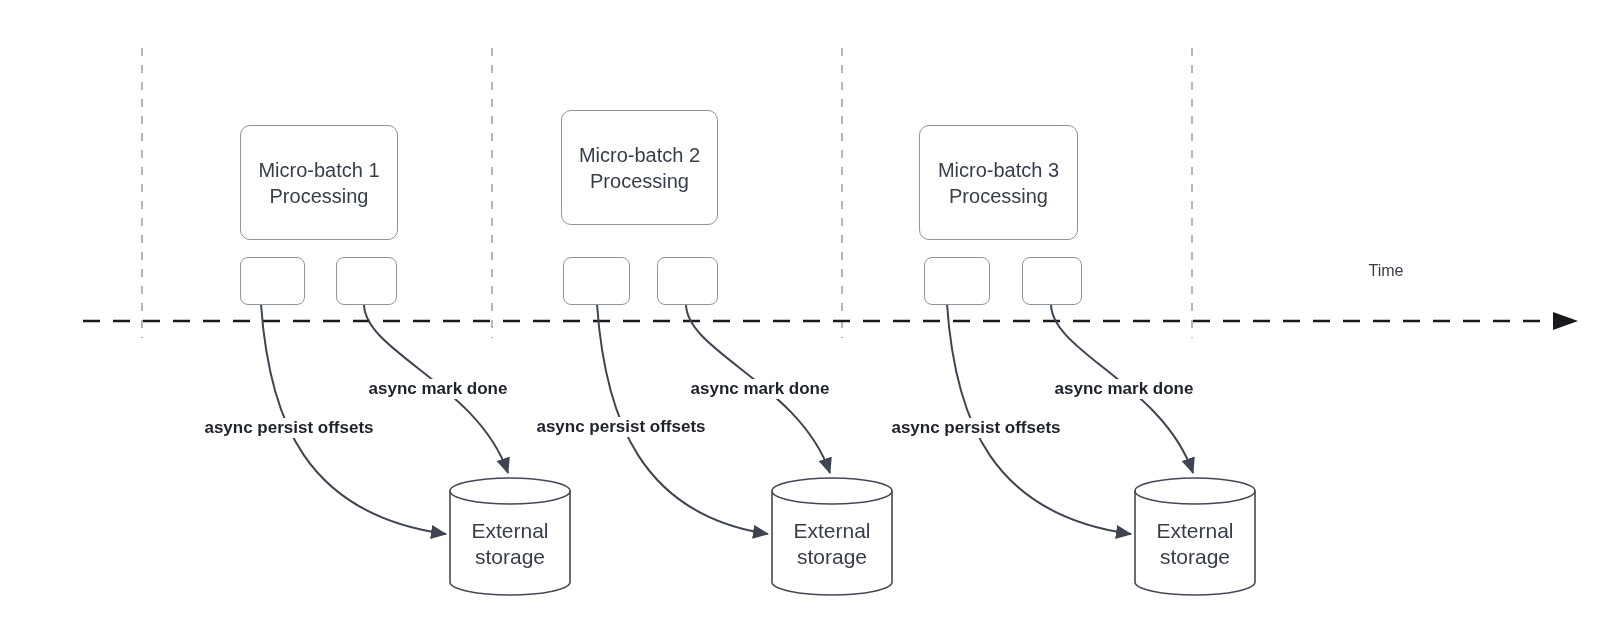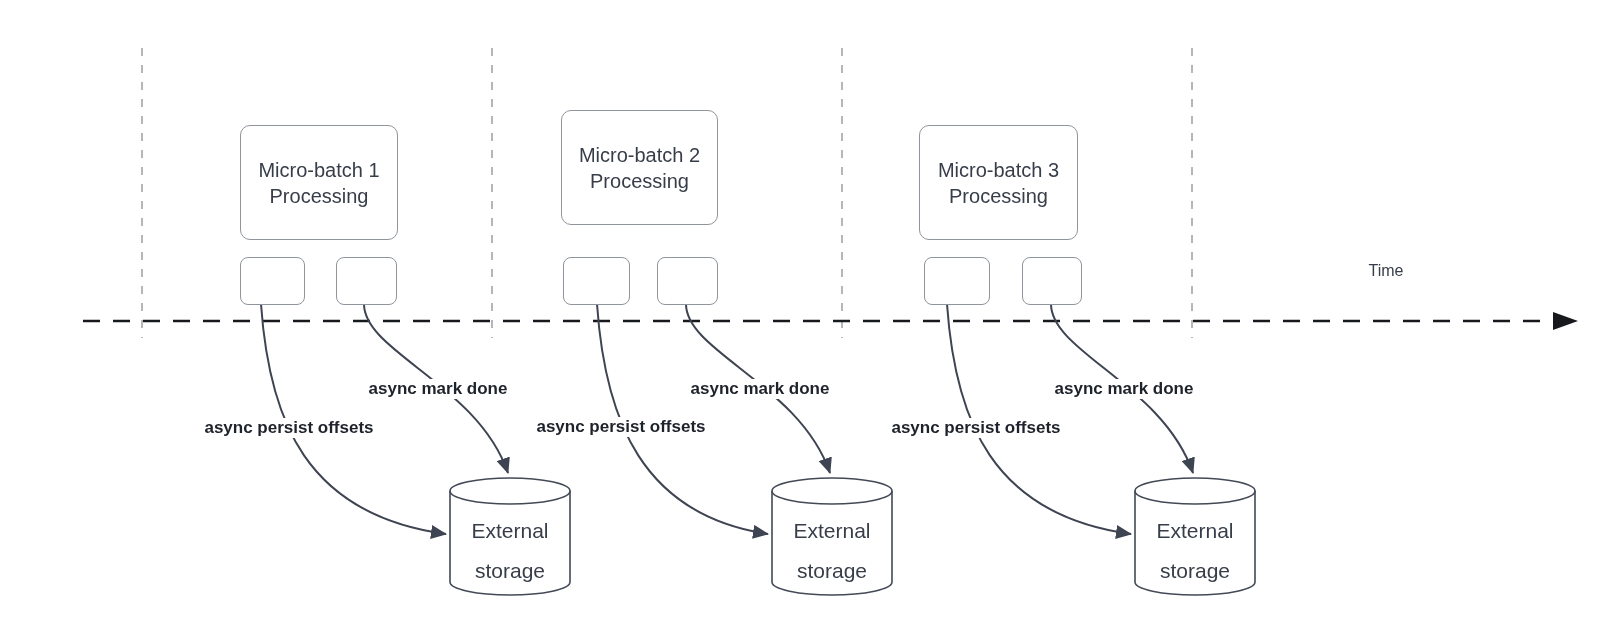--- a/index.html
+++ b/index.html
@@ -55,21 +55,21 @@
     white-space:nowrap;
     text-align:center;
   }
   .storage-label{
     position:absolute;
     transform:translate(-50%,-50%);
     text-align:center;
     color:var(--text);
     font-size:21px;line-height:26px;
   }
-  .storage-label span{display:block;margin-top:14px;}
+  .storage-label span{display:block;}
   .time-label{
     position:absolute;
     transform:translate(-50%,-50%);
     color:var(--text);
     font-size:16px;
     white-space:nowrap;
   }
 </style>
 </head>
 <body>

